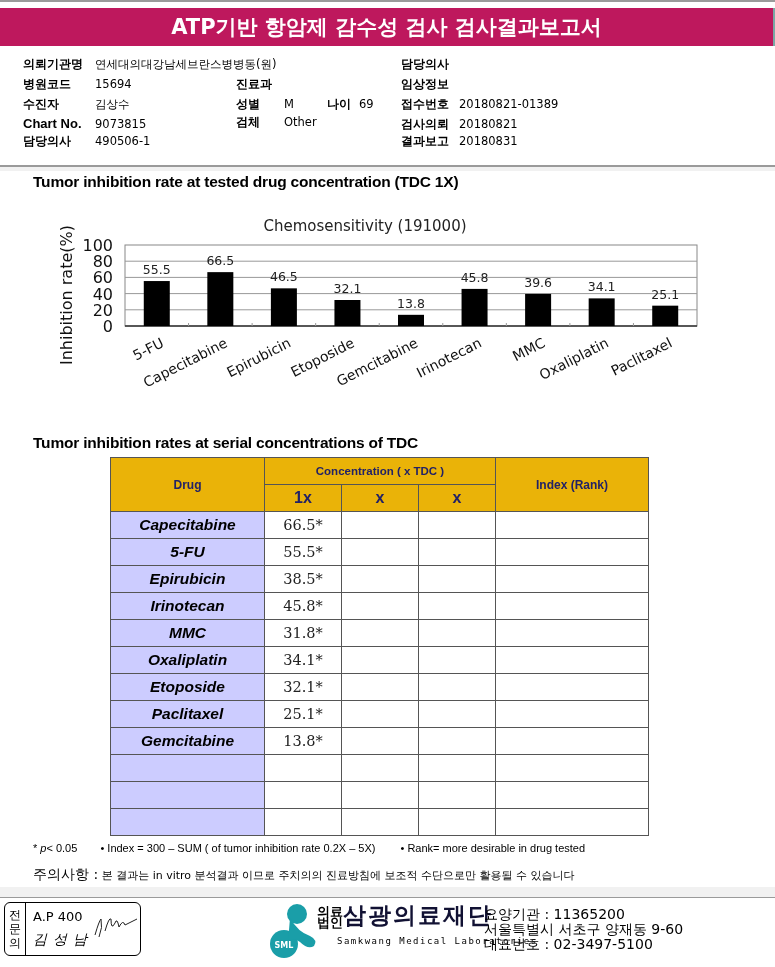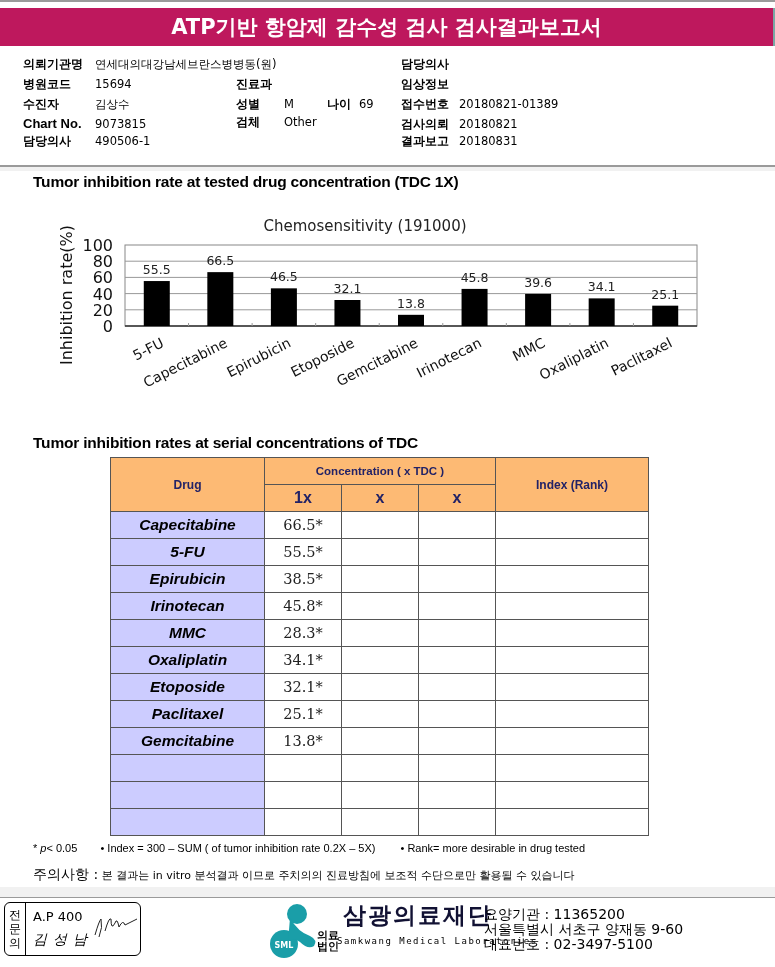--- a/index.html
+++ b/index.html
@@ -8,35 +8,35 @@
   .banner { position: absolute; left: 0; top: 8px; width: 773px; height: 38px; background: #be185d; border-right: 2px solid #7aa8a4; color: #fff; font-weight: bold; font-size: 21px; text-align: center; line-height: 38px; font-family: "DejaVu Sans", sans-serif; }
   .info { position: absolute; font-size: 12px; font-family: "DejaVu Sans", sans-serif; }
   .lbl { font-weight: bold; position: absolute; white-space: nowrap; }
   .val { position: absolute; white-space: nowrap; font-size: 11.5px; }
   .sep { position: absolute; left: 0; width: 775px; height: 2px; background: #9a9a9a; }
   .graystrip { position: absolute; left: 0; width: 775px; background: #f1f1f1; }
   .section-title { position: absolute; left: 33px; font-weight: bold; font-size: 15.5px; font-family: "Liberation Sans", sans-serif; letter-spacing: -0.2px; }
   svg text { font-family: "DejaVu Sans", sans-serif; }
   table.rt { position: absolute; left: 110px; top: 457px; width: 539px; border-collapse: collapse; font-family: "Liberation Sans", sans-serif; }
   table.rt td, table.rt th { border: 1px solid #555; padding: 0; text-align: center; }
-  table.rt th { background: #fdba74; color: #222266; font-weight: bold; font-size: 12px; }
+  table.rt th { background: #eab308; color: #222266; font-weight: bold; font-size: 12px; }
   table.rt th.sub { font-size: 16px; }
   table.rt td.drug { background: #ccccff; font-weight: bold; font-style: italic; font-size: 15.5px; width: 153px; }
   table.rt td.val1 { font-family: "DejaVu Serif", serif; font-size: 14.5px; color: #222; width: 76px; }
   table.rt tr.row td { height: 26px; }
   .footnote { position: absolute; top: 842px; left: 33px; font-size: 11px; white-space: nowrap; font-family: "Liberation Sans", sans-serif; }
   .notice { position: absolute; top: 866px; left: 33px; font-size: 11px; white-space: nowrap; font-family: "DejaVu Sans", sans-serif; }
   .notice .nl { font-size: 14px; }
   .stamp { position: absolute; left: 4px; top: 902px; width: 135px; height: 52px; border: 1px solid #000; border-radius: 6px; }
   .stamp .vert { position: absolute; left: 0; top: 0; width: 20px; height: 52px; border-right: 1px solid #000; font-size: 12px; line-height: 14px; text-align: center; display: flex; flex-direction: column; justify-content: center; font-family: "DejaVu Sans", sans-serif; }
   .stamp .ap { position: absolute; left: 28px; top: 6px; font-size: 13px; font-family: "DejaVu Sans", sans-serif; }
   .stamp .name { position: absolute; left: 28px; top: 28px; font-size: 14px; letter-spacing: 6px; font-family: "DejaVu Sans", sans-serif; font-style: italic; }
   .stamp .sig { position: absolute; left: 88px; top: 10px; }
   .logo { position: absolute; left: 270px; top: 902px; }
-  .org-prefix { position: absolute; left: 317px; top: 906px; font-size: 11px; font-weight: bold; line-height: 11px; font-family: "DejaVu Sans", sans-serif; margin-top: 24px; }
+  .org-prefix { position: absolute; left: 317px; top: 906px; font-size: 13px; font-weight: bold; line-height: 11px; font-family: "DejaVu Sans", sans-serif; }
   .org-name { position: absolute; left: 343px; top: 900px; font-size: 23px; font-weight: bold; color: #111133; letter-spacing: 2px; font-family: "DejaVu Sans", sans-serif; }
   .org-en { position: absolute; left: 321px; top: 936px; font-size: 9px; letter-spacing: 1.5px; font-family: "DejaVu Sans Mono", monospace; margin-left: 16px; }
   .org-info { position: absolute; left: 484px; font-size: 14px; white-space: nowrap; font-family: "DejaVu Sans", sans-serif; }
 </style>
 </head>
 <body>
 
 <div class="topline"></div>
 <div class="banner">ATP기반 항암제 감수성 검사 검사결과보고서</div>
 
@@ -178,21 +178,21 @@
       </tr>
       <tr class="row">
         <td class="drug">Irinotecan</td>
         <td class="val1">45.8*</td>
         <td></td>
         <td></td>
         <td></td>
       </tr>
       <tr class="row">
         <td class="drug">MMC</td>
-        <td class="val1">28.3*</td>
+        <td class="val1">31.8*</td>
         <td></td>
         <td></td>
         <td></td>
       </tr>
       <tr class="row">
         <td class="drug">Oxaliplatin</td>
         <td class="val1">34.1*</td>
         <td></td>
         <td></td>
         <td></td>

